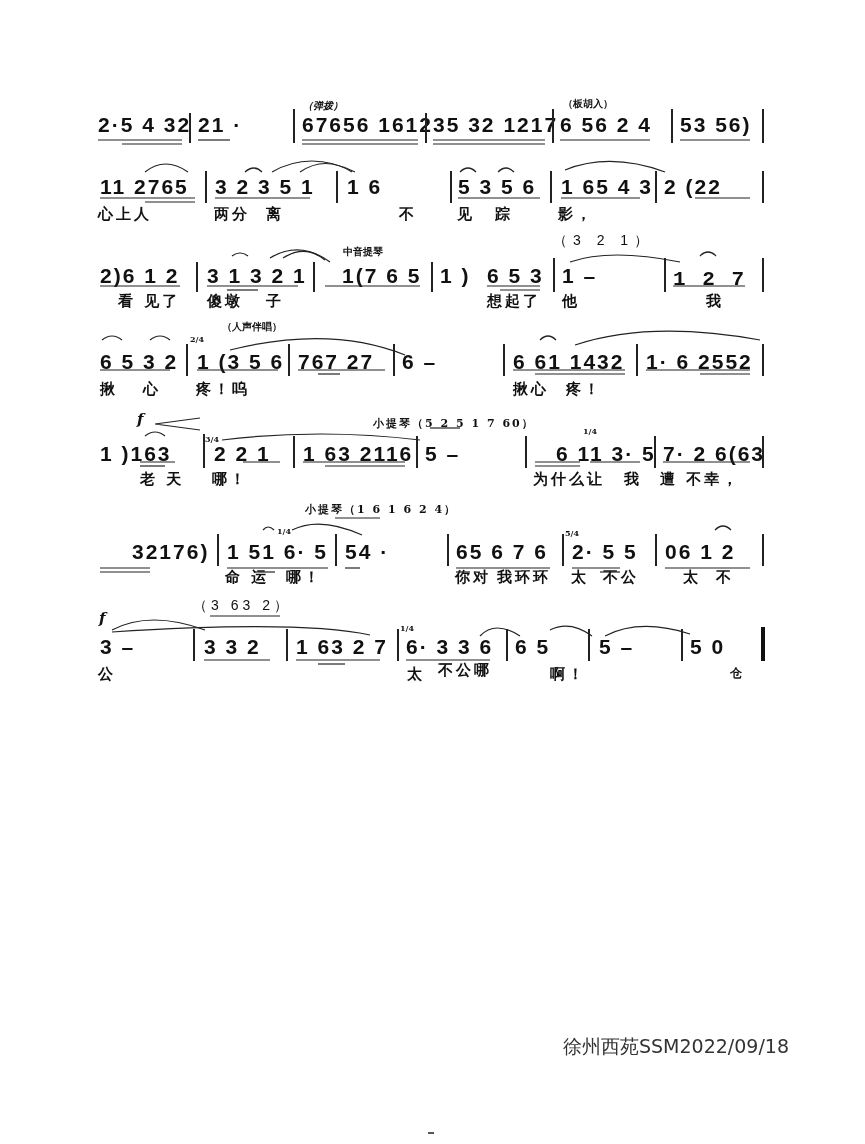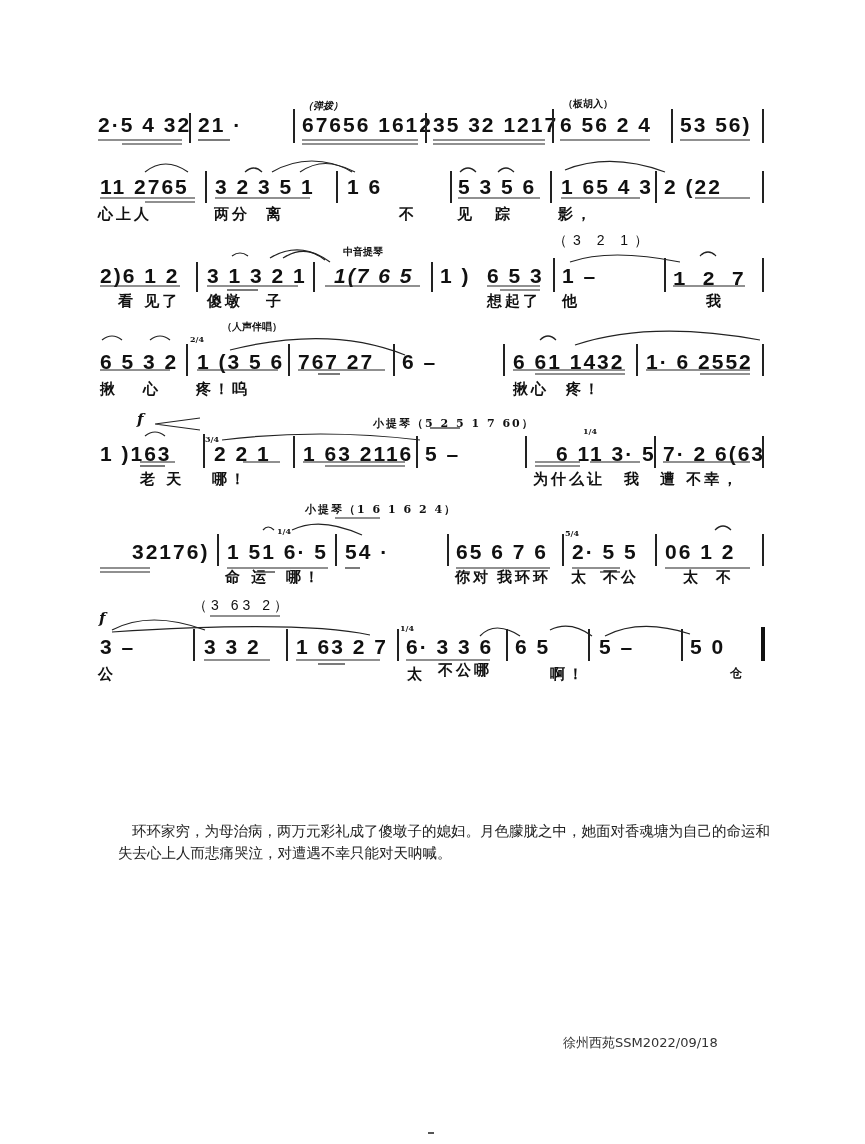--- a/index.html
+++ b/index.html
@@ -14,21 +14,21 @@
   .small { font-family: "DejaVu Serif", serif; font-size: 10px; font-weight: bold; }
   .bar { position: absolute; width: 2px; background: #222; }
   .final-bar { position: absolute; width: 4px; background: #111; }
   .dyn { font-family: "DejaVu Serif", serif; font-style: italic; font-weight: bold; font-size: 15px; }
   .desc {
     position: absolute; left: 118px; top: 820px; width: 660px;
     font-family: "DejaVu Sans", sans-serif; font-size: 14.5px; line-height: 22px; color: #222;
   }
   .desc p { margin: 0; }
   .desc .ind { text-indent: 14px; }
-  .sig { position: absolute; left: 563px; top: 1034px; font-size: 13px; color: #333; }
+  .sig { position: absolute; left: 563px; top: 1034px; font-size: 19px; color: #333; }
   .pagemark { position: absolute; left: 428px; top: 1132px; width: 6px; height: 2px; background: #555; }
   svg.ov { position: absolute; left: 0; top: 0; pointer-events: none; }
 </style>
 </head>
 <body>
 
 <div class="staff" style="top:95px;">
   <span class="item small" style="left:303px;top:4px;font-style:italic;">（弹拨）</span>
   <span class="item small" style="left:563px;top:2px;">（板胡入）</span>
   <span class="item note" style="left:98px;top:18px;">2·5 4 32</span>
@@ -67,21 +67,21 @@
   <span class="item lyric" style="left:558px;top:40px;">影，</span>
 </div>
 
 <div class="staff" style="top:240px;">
   <span class="item small" style="left:343px;top:5px;">中音提琴</span>
   <span class="item note" style="left:553px;top:-8px;font-size:14px;font-weight:normal;letter-spacing:6px;">（3    2    1）</span>
   <span class="item note" style="left:100px;top:24px;">2)6 1 2</span>
   <div class="bar" style="left:196px;top:22px;height:30px;"></div>
   <span class="item note" style="left:207px;top:24px;">3 1 3 2 1</span>
   <div class="bar" style="left:313px;top:22px;height:30px;"></div>
-  <span class="item note" style="left:334px;top:24px;font-style:italic;">1(7  6 5</span>
+  <span class="item note" style="left:342px;top:24px;">1(7  6 5</span>
   <div class="bar" style="left:431px;top:22px;height:30px;"></div>
   <span class="item note" style="left:440px;top:24px;">1 )</span>
   <span class="item note" style="left:487px;top:24px;">6 5 3</span>
   <div class="bar" style="left:553px;top:18px;height:34px;"></div>
   <span class="item note" style="left:562px;top:24px;">1  –</span>
   <div class="bar" style="left:664px;top:18px;height:34px;"></div>
   <span class="item note" style="left:673px;top:28px;font-family:Liberation Mono, monospace;">1  2 7</span>
   <div class="bar" style="left:762px;top:18px;height:34px;"></div>
   <span class="item lyric" style="left:118px;top:52px;">看 见了</span>
   <span class="item lyric" style="left:207px;top:52px;">傻墩</span>
@@ -279,17 +279,16 @@
     <line x1="204" y1="660" x2="270" y2="660"></line>
     <line x1="296" y1="660" x2="380" y2="660"></line>
       <line x1="318" y1="664" x2="345" y2="664"></line>
     <line x1="406" y1="660" x2="490" y2="660"></line>
       <line x1="440" y1="664" x2="452" y2="664"></line>
     <line x1="210" y1="616" x2="280" y2="616"></line>
   </g>
 </svg>
 
 <div class="desc">
-  <p class="ind">环环家穷，为母治病，两万元彩礼成了傻墩子的媳妇。月色朦胧之中，她面对香魂塘为自己的命运和失去心上人而悲痛哭泣，对遭遇不幸只能对天呐喊。</p>
 </div>
 
 <div class="sig">徐州西苑SSM2022/09/18</div>
 <div class="pagemark"></div>
 
 </body></html>

